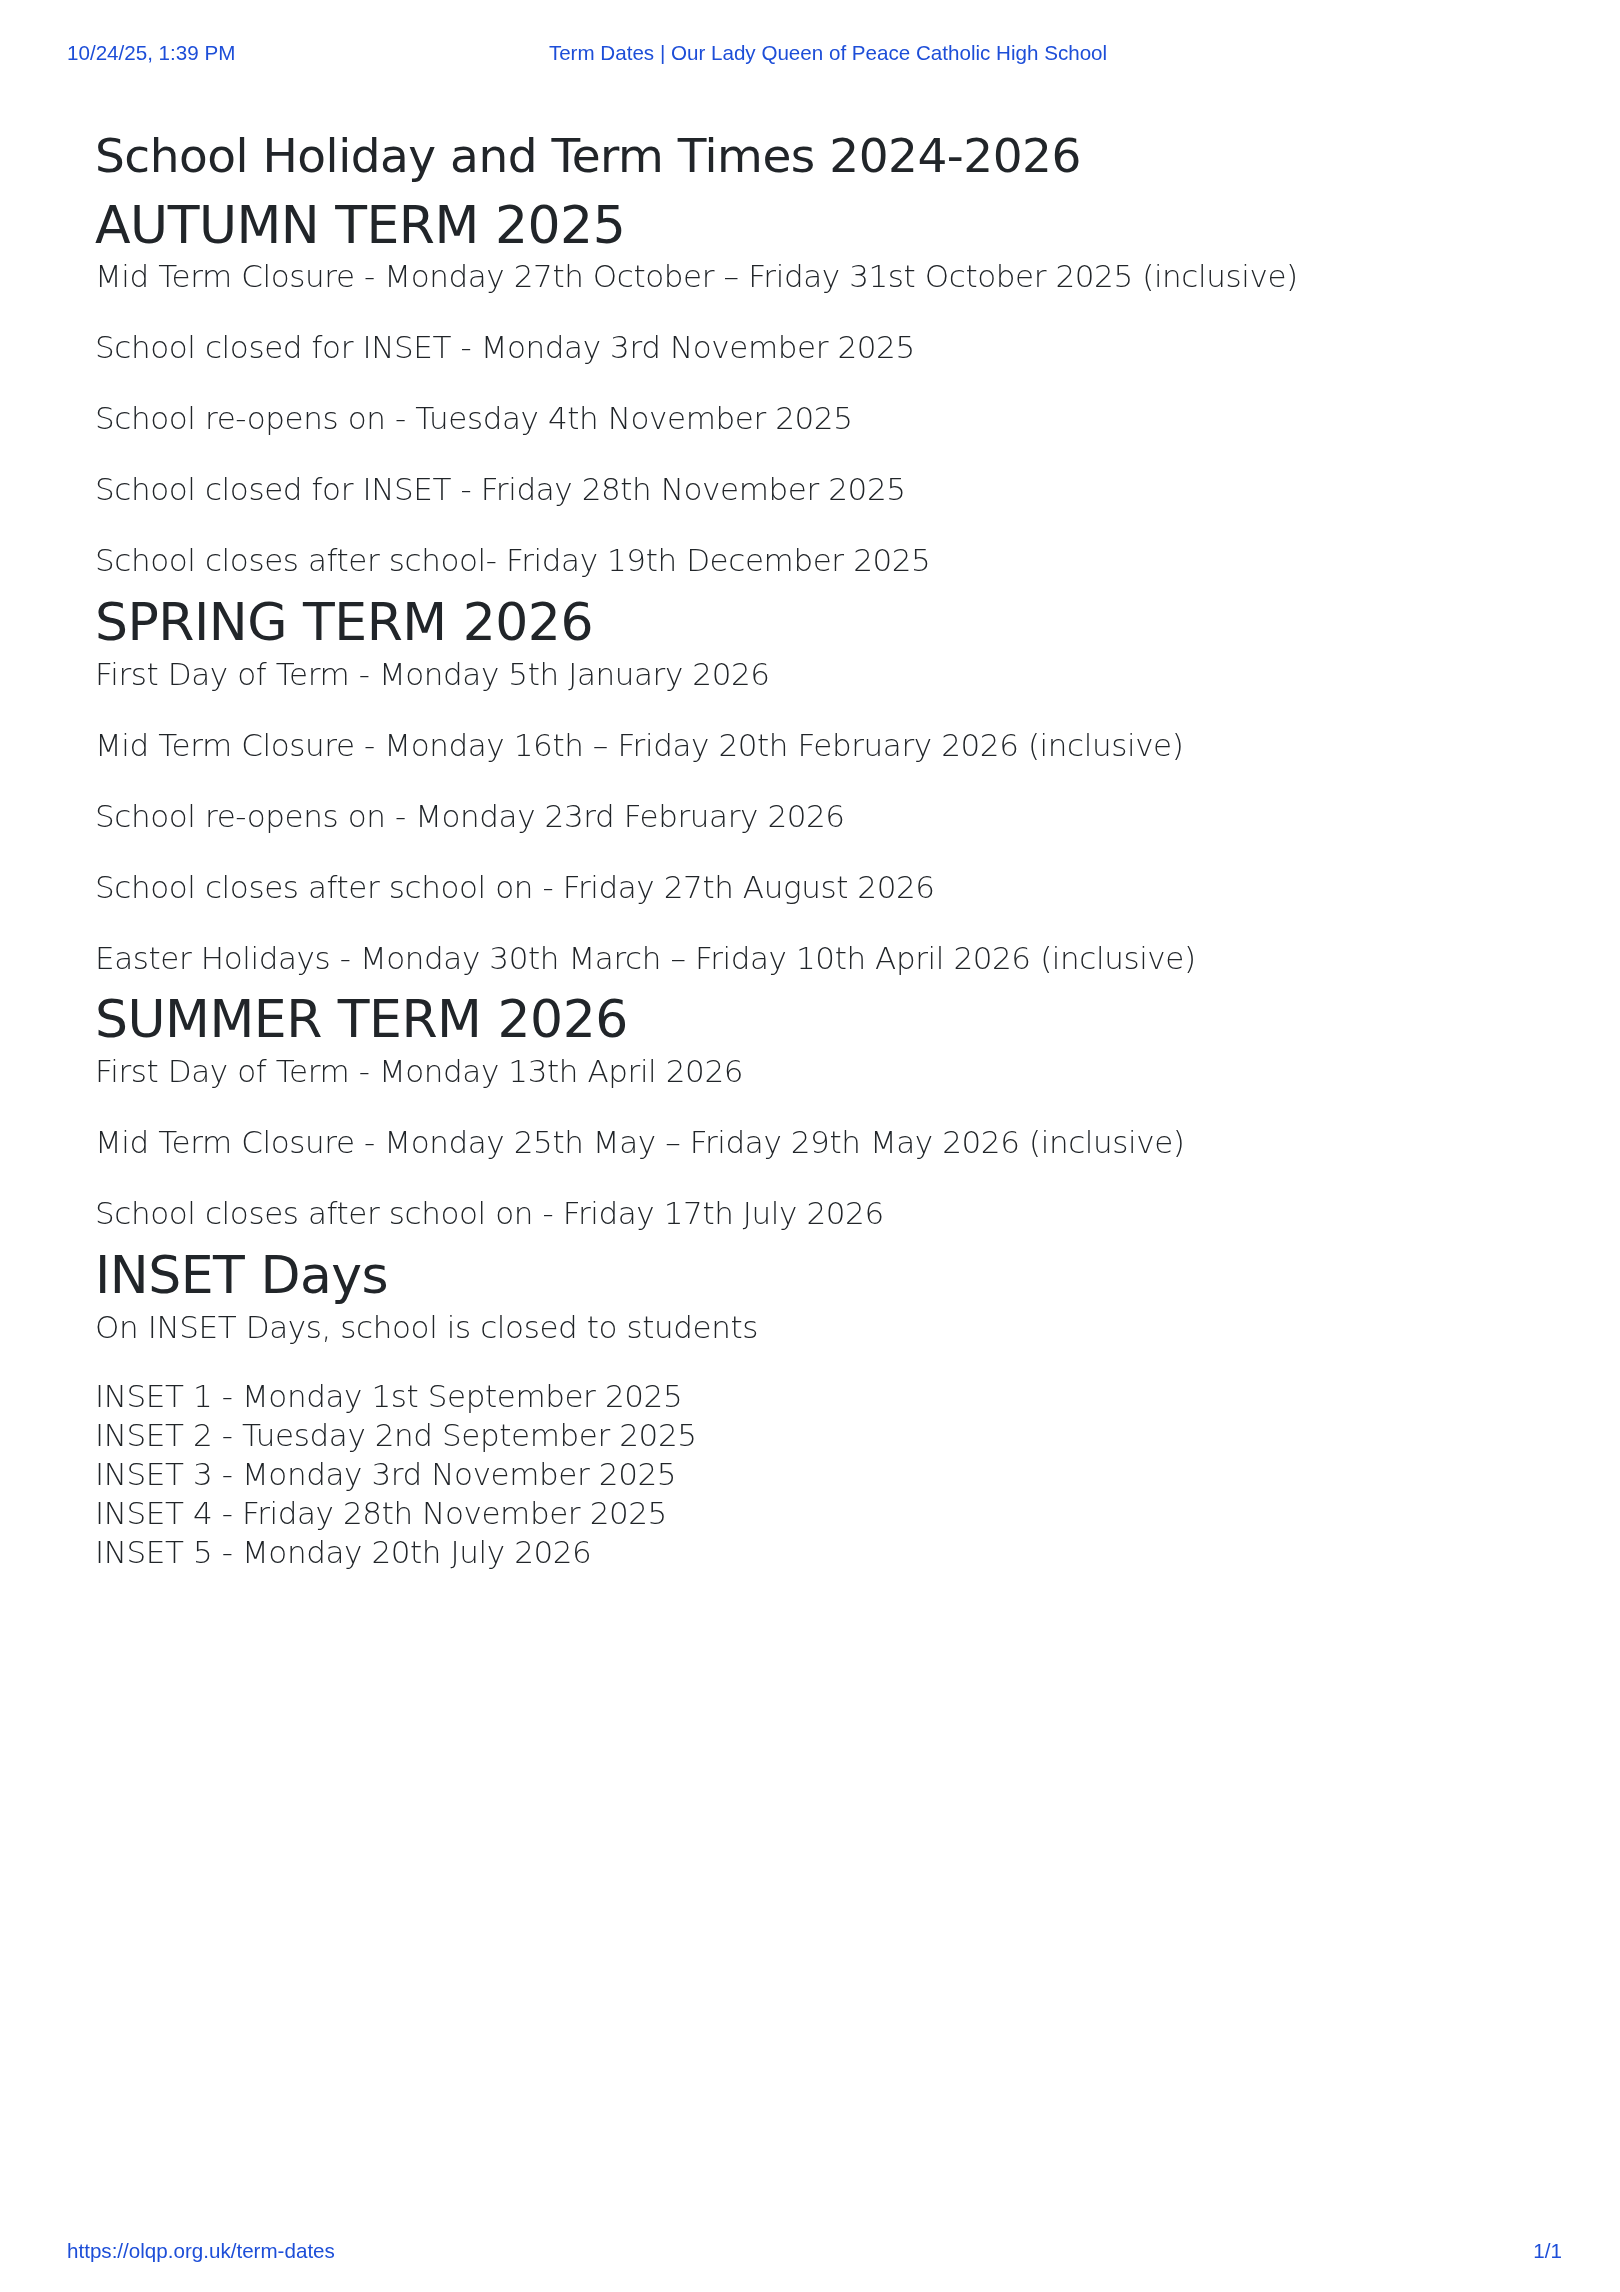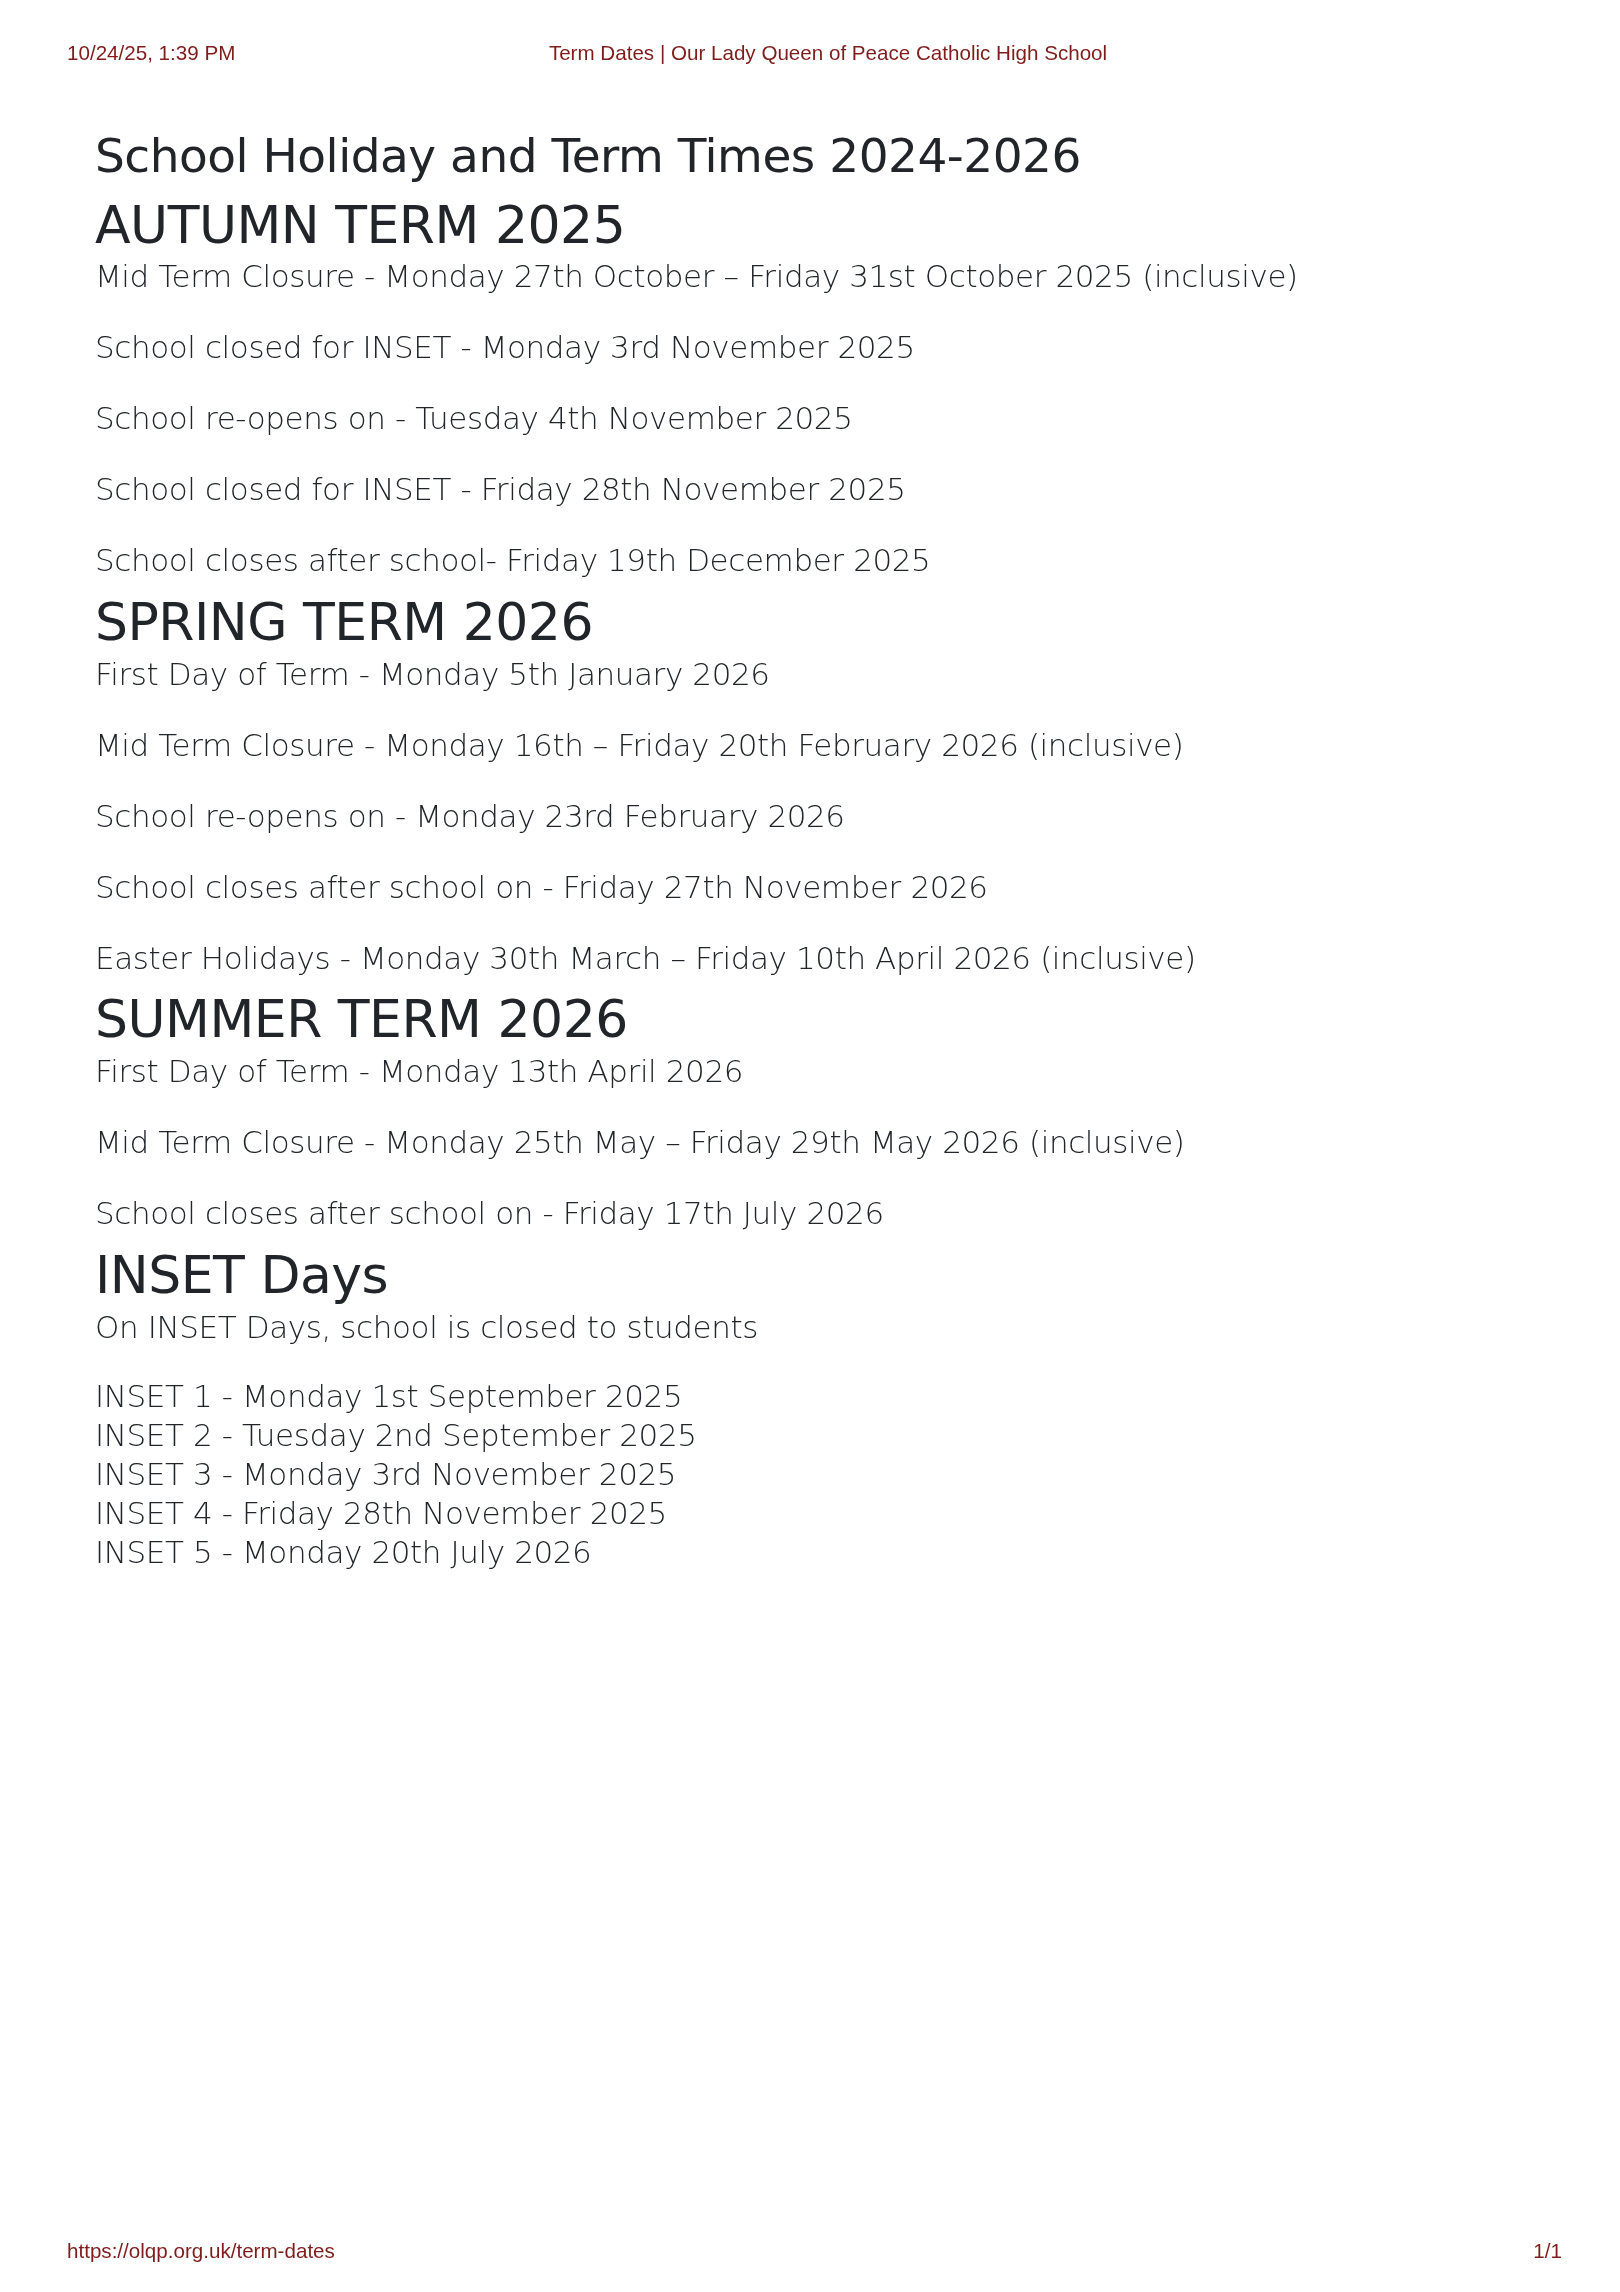--- a/index.html
+++ b/index.html
@@ -14,21 +14,21 @@
       overflow: hidden;
       color: #212529;
       font-family: "DejaVu Sans", sans-serif;
     }
     .print-header, .print-footer {
       position: absolute;
       left: 0;
       right: 0;
       font-family: "Liberation Sans", sans-serif;
       font-size: 20.6px;
-      color: #7f1d1d;
+      color: #1d4ed8;
     }
     .print-header { top: 41px; height: 25.5px; }
     .print-footer { top: 2239px; height: 25.5px; }
     .print-header .left, .print-footer .left {
       position: absolute;
       left: 67px;
       top: 0;
     }
     .print-header .center {
       position: absolute;
@@ -107,21 +107,21 @@
     <p class="term-item">School re-opens on - Tuesday 4th November 2025</p>
     <p class="term-item">School closed for INSET - Friday 28th November 2025</p>
     <p class="term-item">School closes after school- Friday 19th December 2025</p>
   </section>
 
   <section class="term-section">
     <h2 class="term-heading">SPRING TERM 2026</h2>
     <p class="term-item">First Day of Term - Monday 5th January 2026</p>
     <p class="term-item">Mid Term Closure - Monday 16th – Friday 20th February 2026 (inclusive)</p>
     <p class="term-item">School re-opens on - Monday 23rd February 2026</p>
-    <p class="term-item">School closes after school on - Friday 27th November 2026</p>
+    <p class="term-item">School closes after school on - Friday 27th August 2026</p>
     <p class="term-item">Easter Holidays - Monday 30th March – Friday 10th April 2026 (inclusive)</p>
   </section>
 
   <section class="term-section">
     <h2 class="term-heading">SUMMER TERM 2026</h2>
     <p class="term-item">First Day of Term - Monday 13th April 2026</p>
     <p class="term-item">Mid Term Closure - Monday 25th May – Friday 29th May 2026 (inclusive)</p>
     <p class="term-item">School closes after school on - Friday 17th July 2026</p>
   </section>
 

